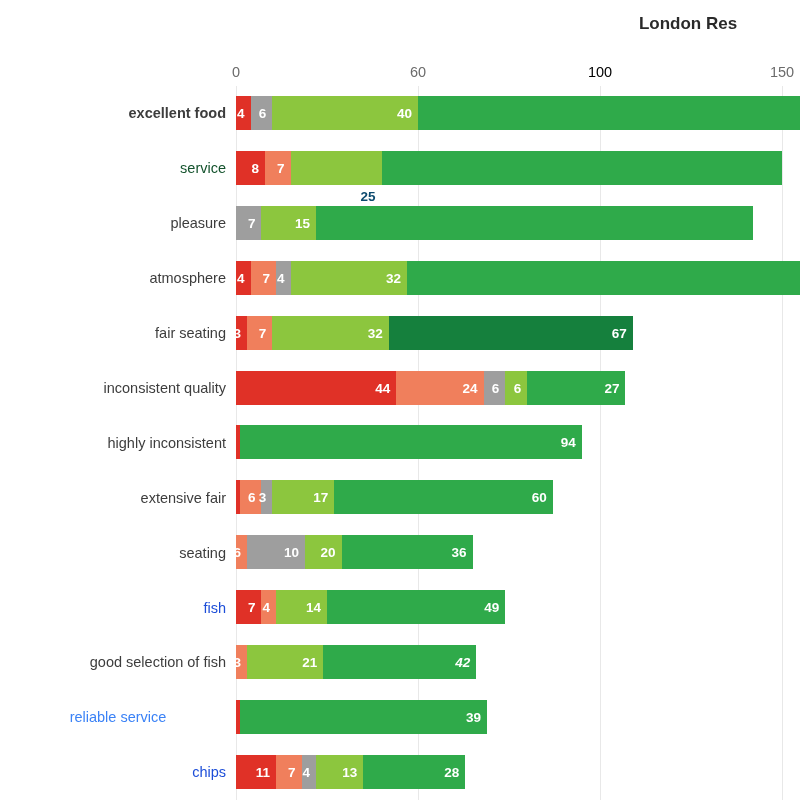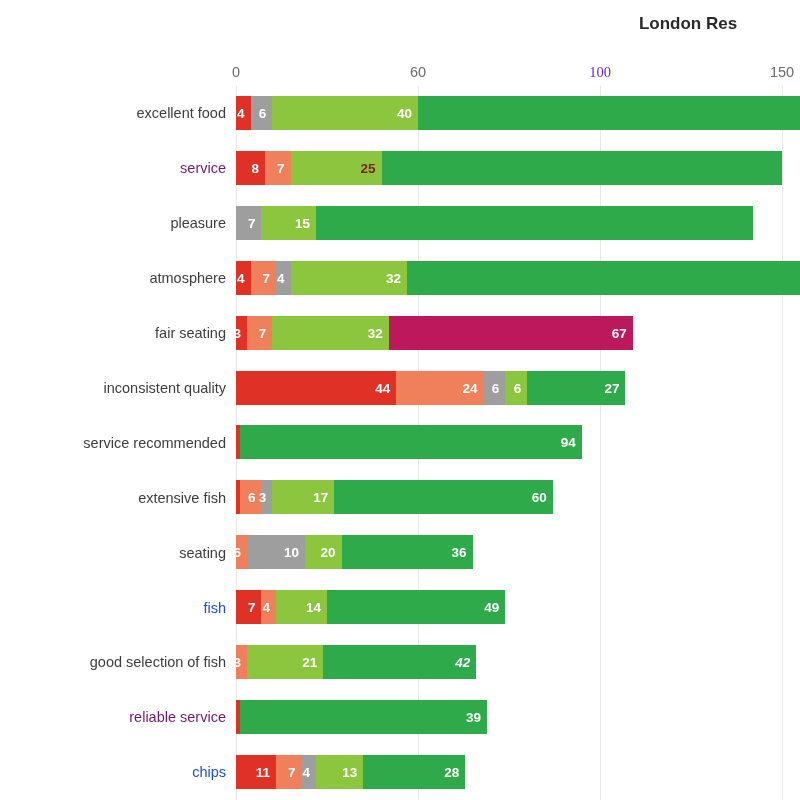--- a/index.html
+++ b/index.html
@@ -98,58 +98,58 @@
 </head>
 <body>
 
 <div id="chart-root">
 
   <div id="chart-title">London Res</div>
 
   <div id="axis-labels">
       <div class="xtick" style="left: 236px; color: rgb(107, 107, 107);">0</div>
       <div class="xtick" style="left: 418px; color: rgb(107, 107, 107);">60</div>
-      <div class="xtick" style="left: 600px; color: #6d28d9; font-family: Liberation Serif, serif;">100</div>
+      <div class="xtick" style="left: 600px; color: #000000;">100</div>
       <div class="xtick" style="left: 782px; color: rgb(107, 107, 107);">150</div>
     </div>
 
   <div id="plot">
     <div id="gridlines">
         <div class="gridline" style="left: 0px; background: rgb(232, 232, 232);"></div>
         <div class="gridline" style="left: 182px; background: rgb(232, 232, 232);"></div>
         <div class="gridline" style="left: 364px; background: rgb(232, 232, 232);"></div>
         <div class="gridline" style="left: 546px; background: rgb(232, 232, 232);"></div>
       </div>
     <div id="rows">
         <div class="row" style="top: 0px; width: 600px;">
-          <div class="cat-label" style="right: auto; left: -226px; width: 216px; top: 50%; transform: translateY(-50%); color: rgb(61, 61, 61);">excellent food</div>
+          <div class="cat-label" style="right: auto; left: -226px; width: 216px; top: 50%; transform: translateY(-50%); color: rgb(61, 61, 61); font-weight: bold;">excellent food</div>
           <div class="bar-track">
             <div class="seg" style="left: 0px; width: 14.56px; background: rgb(224, 49, 39);">
               <span class="seg-label" style="color: rgb(255, 255, 255);">4</span>
             </div>
             <div class="seg" style="left: 14.56px; width: 21.84px; background: rgb(158, 158, 158);">
               <span class="seg-label" style="color: rgb(255, 255, 255);">6</span>
             </div>
             <div class="seg" style="left: 36.4px; width: 145.6px; background: rgb(140, 198, 62);">
               <span class="seg-label" style="color: rgb(255, 255, 255);">40</span>
             </div>
             <div class="seg" style="left: 182px; width: 436.8px; background: rgb(47, 170, 74);"></div>
           </div>
         </div>
         <div class="row" style="top: 54.9px; width: 600px;">
-          <div class="cat-label" style="right: auto; left: -226px; width: 216px; top: 50%; transform: translateY(-50%); color: #701a75;">service</div>
+          <div class="cat-label" style="right: auto; left: -226px; width: 216px; top: 50%; transform: translateY(-50%); color: #14532d;">service</div>
           <div class="bar-track">
             <div class="seg" style="left: 0px; width: 29.12px; background: rgb(224, 49, 39);">
               <span class="seg-label" style="color: rgb(255, 255, 255);">8</span>
             </div>
             <div class="seg" style="left: 29.12px; width: 25.48px; background: rgb(240, 127, 92);">
               <span class="seg-label" style="color: rgb(255, 255, 255);">7</span>
             </div>
             <div class="seg" style="left: 54.6px; width: 91px; background: rgb(140, 198, 62);">
-              <span class="seg-label" style="color: #7f1d1d;">25</span>
+              <span class="seg-label" style="color: #0c4a6e; margin-top: 28px;">25</span>
             </div>
             <div class="seg" style="left: 145.6px; width: 400.4px; background: rgb(47, 170, 74);"></div>
           </div>
         </div>
         <div class="row" style="top: 109.8px; width: 600px;">
           <div class="cat-label" style="right: auto; left: -226px; width: 216px; top: 50%; transform: translateY(-50%); color: rgb(61, 61, 61);">pleasure</div>
           <div class="bar-track">
             <div class="seg" style="left: 0px; width: 25.48px; background: rgb(158, 158, 158);">
               <span class="seg-label" style="color: rgb(255, 255, 255);">7</span>
             </div>
@@ -182,21 +182,21 @@
           <div class="bar-track">
             <div class="seg" style="left: 0px; width: 10.92px; background: rgb(224, 49, 39);">
               <span class="seg-label" style="color: rgb(255, 255, 255);">3</span>
             </div>
             <div class="seg" style="left: 10.92px; width: 25.48px; background: rgb(240, 127, 92);">
               <span class="seg-label" style="color: rgb(255, 255, 255);">7</span>
             </div>
             <div class="seg" style="left: 36.4px; width: 116.48px; background: rgb(140, 198, 62);">
               <span class="seg-label" style="color: rgb(255, 255, 255);">32</span>
             </div>
-            <div class="seg" style="left: 152.88px; width: 243.88px; background: #be185d;">
+            <div class="seg" style="left: 152.88px; width: 243.88px; background: #15803d;">
               <span class="seg-label" style="color: rgb(255, 255, 255);">67</span>
             </div>
           </div>
         </div>
         <div class="row" style="top: 274.5px; width: 600px;">
           <div class="cat-label" style="right: auto; left: -226px; width: 216px; top: 50%; transform: translateY(-50%); color: rgb(61, 61, 61);">inconsistent quality</div>
           <div class="bar-track">
             <div class="seg" style="left: 0px; width: 160.16px; background: rgb(224, 49, 39);">
               <span class="seg-label" style="color: rgb(255, 255, 255);">44</span>
             </div>
@@ -208,30 +208,30 @@
             </div>
             <div class="seg" style="left: 269.36px; width: 21.84px; background: rgb(140, 198, 62);">
               <span class="seg-label" style="color: rgb(255, 255, 255);">6</span>
             </div>
             <div class="seg" style="left: 291.2px; width: 98.28px; background: rgb(47, 170, 74);">
               <span class="seg-label" style="color: rgb(255, 255, 255);">27</span>
             </div>
           </div>
         </div>
         <div class="row" style="top: 329.4px; width: 600px;">
-          <div class="cat-label" style="right: auto; left: -226px; width: 216px; top: 50%; transform: translateY(-50%); color: rgb(61, 61, 61);">service recommended</div>
+          <div class="cat-label" style="right: auto; left: -226px; width: 216px; top: 50%; transform: translateY(-50%); color: rgb(61, 61, 61);">highly inconsistent</div>
           <div class="bar-track">
             <div class="seg" style="left: 0px; width: 3.64px; background: rgb(224, 49, 39);"></div>
             <div class="seg" style="left: 3.64px; width: 342.16px; background: rgb(47, 170, 74);">
               <span class="seg-label" style="color: rgb(255, 255, 255);">94</span>
             </div>
           </div>
         </div>
         <div class="row" style="top: 384.3px; width: 600px;">
-          <div class="cat-label" style="right: auto; left: -226px; width: 216px; top: 50%; transform: translateY(-50%); color: rgb(61, 61, 61);">extensive fish</div>
+          <div class="cat-label" style="right: auto; left: -226px; width: 216px; top: 50%; transform: translateY(-50%); color: rgb(61, 61, 61);">extensive fair</div>
           <div class="bar-track">
             <div class="seg" style="left: 0px; width: 3.64px; background: rgb(224, 49, 39);"></div>
             <div class="seg" style="left: 3.64px; width: 21.84px; background: rgb(240, 127, 92);">
               <span class="seg-label" style="color: rgb(255, 255, 255);">6</span>
             </div>
             <div class="seg" style="left: 25.48px; width: 10.92px; background: rgb(158, 158, 158);">
               <span class="seg-label" style="color: rgb(255, 255, 255);">3</span>
             </div>
             <div class="seg" style="left: 36.4px; width: 61.88px; background: rgb(140, 198, 62);">
               <span class="seg-label" style="color: rgb(255, 255, 255);">17</span>
@@ -283,21 +283,21 @@
             </div>
             <div class="seg" style="left: 10.92px; width: 76.44px; background: rgb(140, 198, 62);">
               <span class="seg-label" style="color: rgb(255, 255, 255);">21</span>
             </div>
             <div class="seg" style="left: 87.36px; width: 152.88px; background: rgb(47, 170, 74); font-style: italic;">
               <span class="seg-label" style="color: rgb(255, 255, 255);">42</span>
             </div>
           </div>
         </div>
         <div class="row" style="top: 603.9px; width: 600px;">
-          <div class="cat-label" style="right: auto; left: -226px; width: 216px; top: 50%; transform: translateY(-50%); color: #701a75;">reliable service</div>
+          <div class="cat-label" style="right: auto; left: -226px; width: 216px; top: 50%; transform: translateY(-50%); color: #3b82f6; text-align: center;">reliable service</div>
           <div class="bar-track">
             <div class="seg" style="left: 0px; width: 3.64px; background: rgb(224, 49, 39);"></div>
             <div class="seg" style="left: 3.64px; width: 247.52px; background: rgb(47, 170, 74);">
               <span class="seg-label" style="color: rgb(255, 255, 255);">39</span>
             </div>
           </div>
         </div>
         <div class="row" style="top: 658.8px; width: 600px;">
           <div class="cat-label" style="right: auto; left: -226px; width: 216px; top: 50%; transform: translateY(-50%); color: #1d4ed8;">chips</div>
           <div class="bar-track">

